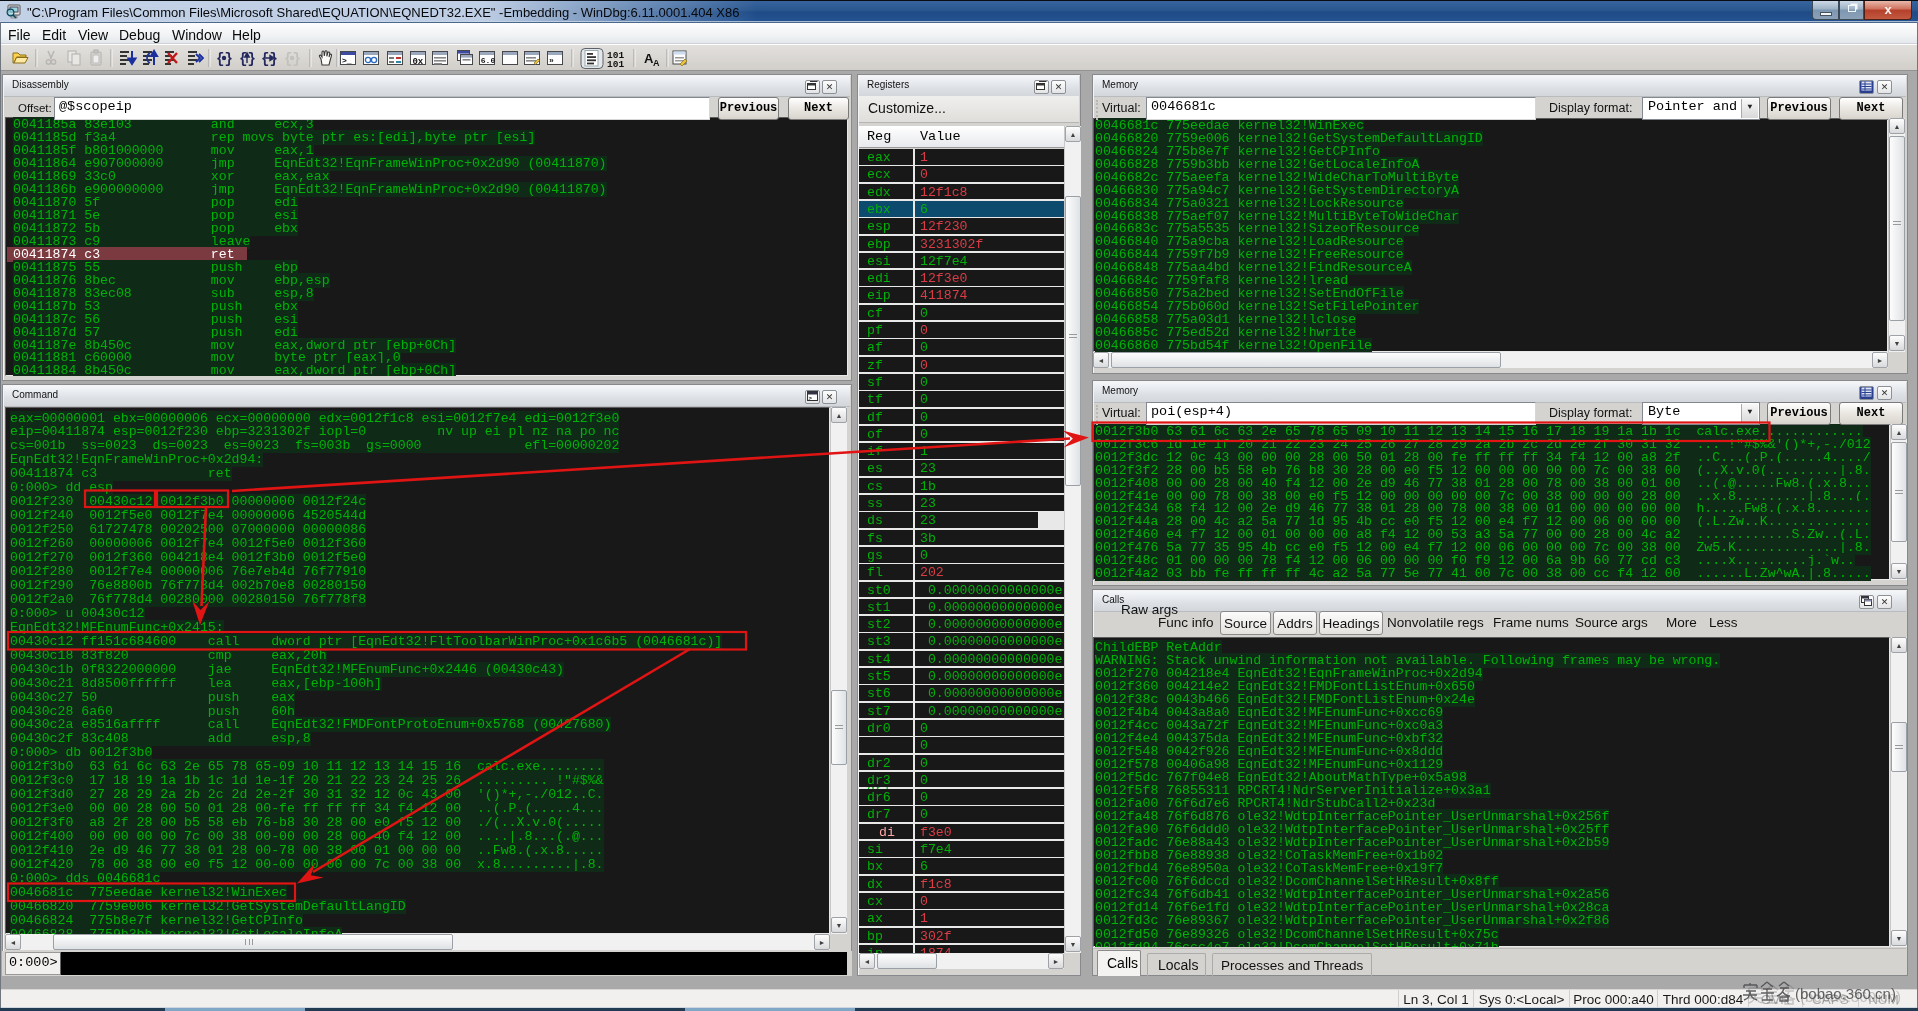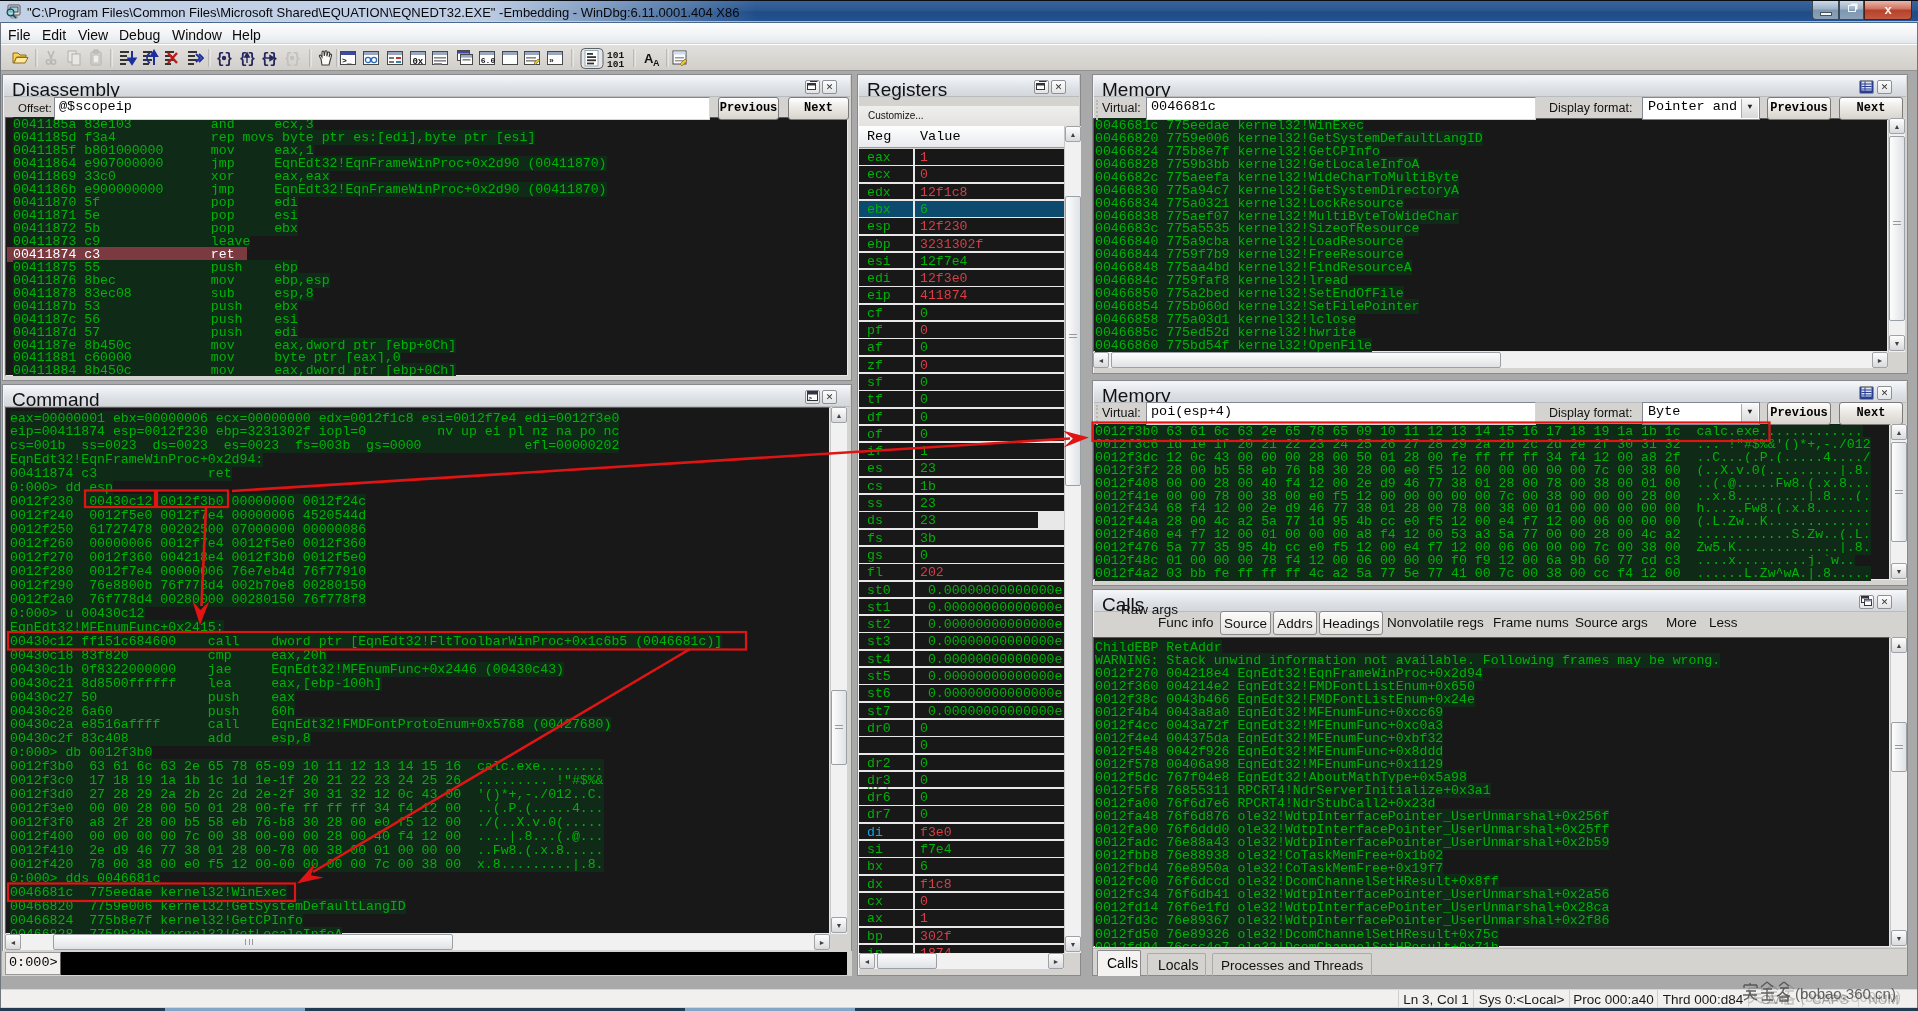--- a/index.html
+++ b/index.html
@@ -1,20 +1,20 @@
 <!DOCTYPE html>
 <html><head><meta charset="utf-8"><style>
 *{margin:0;padding:0;box-sizing:border-box;}
 html,body{width:1918px;height:1011px;overflow:hidden;background:#a9a9a9;font-family:"Liberation Sans",sans-serif;}
 .abs{position:absolute;}
 .mono{position:absolute;font-family:"Liberation Mono",monospace;font-size:13.2px;color:#00b107;white-space:pre;z-index:5;}
 .mono span{background:#0f2b18;}
 .mono span.hl{background:#7b3a40;color:#fff;}
 .panel{position:absolute;background:#d5d3cf;border:1px solid #88898c;box-shadow:inset 1px 1px 0 #f4f4f4;}
-.ptitle{position:absolute;left:1px;top:1px;right:1px;height:21px;background:linear-gradient(180deg,#f4f6f9,#dde1e6 60%,#d3d7dc);color:#111;font-size:19px;padding:3px 0 0 8px;border-bottom:1px solid #b9bcbf;}
+.ptitle{position:absolute;left:1px;top:1px;right:1px;height:21px;background:linear-gradient(180deg,#f4f6f9,#dde1e6 60%,#d3d7dc);color:#111;font-size:10px;padding:3px 0 0 8px;border-bottom:1px solid #b9bcbf;}
 .blackbox{position:absolute;background:#181818;border-top:1px solid #5c5c5c;border-left:1px solid #5c5c5c;border-right:1px solid #e8e8e8;border-bottom:1px solid #e8e8e8;z-index:4;}
 .tbtn{position:absolute;width:15px;height:14px;background:linear-gradient(#fdfdfd,#e3e4e6);border:1px solid #8d9094;border-radius:2px;font-size:9px;line-height:12px;text-align:center;color:#333;z-index:6;}
 .btn{position:absolute;background:linear-gradient(#ffffff,#ece9e4 45%,#d8d4cd);border:1px solid #7a7a7a;border-radius:3px;font-family:"Liberation Mono",monospace;font-weight:bold;font-size:12px;color:#000;text-align:center;z-index:6;}
 .inp{position:absolute;background:#fff;border:1px solid #828790;border-right-color:#d7d7d7;border-bottom-color:#d7d7d7;font-family:"Liberation Mono",monospace;font-size:13.5px;color:#000;padding:1px 0 0 4px;z-index:6;}
 .lbl{position:absolute;font-size:12.5px;color:#111;z-index:6;}
 .crow{position:absolute;background:#d5d3cf;z-index:5;}
 .combo{position:absolute;background:#fff;border:1px solid #828790;font-family:"Liberation Mono",monospace;font-size:13.5px;padding:1px 0 0 5px;z-index:6;}
 .combo .da{position:absolute;right:1px;top:1px;bottom:1px;width:17px;background:linear-gradient(#f8f8f8,#d9d9d9);border-left:1px solid #aaa;font-size:8px;line-height:16px;text-align:center;color:#222;}
 .vsb{position:absolute;width:17px;background:#f1f1f1;border-left:1px solid #c8c8c8;z-index:6;}
 .hsb{position:absolute;height:16px;background:#f1f1f1;z-index:6;}
@@ -326,21 +326,21 @@
 </div>
 <div class="panel" style="left:857px;top:74px;width:224px;height:902px;">
 <div class="ptitle">Registers</div>
 <div class="tbtn" style="right:31px;top:5px;"><svg width="11" height="10">
         <rect x="0.5" y="2.5" width="8" height="6" fill="#fff" stroke="#333"></rect>
         <rect x="0.5" y="2.5" width="8" height="2" fill="#333"></rect>
         <line x1="3" y1="0.5" x2="10.5" y2="0.5" stroke="#333"></line>
       </svg></div>
 <div class="tbtn" style="right:14px;top:5px;">✕</div>
 </div>
-<div class="abs" style="left:859px;top:106px;width:220px;height:27px;background:linear-gradient(#efefed,#e0dedb);border-bottom:1px solid #b5b5b5;font-size:10px;color:#111;padding:4px 0 0 9px;z-index:5;">Customize...</div>
+<div class="abs" style="left:859px;top:96px;width:220px;height:27px;background:linear-gradient(#efefed,#e0dedb);border-bottom:1px solid #b5b5b5;font-size:14px;color:#111;padding:4px 0 0 9px;z-index:5;">Customize...</div>
 <div class="abs" style="left:859px;top:126px;width:205px;height:22px;background:linear-gradient(#ffffff,#e7e9ec);border-bottom:1px solid #9a9a9a;z-index:5;font-family:'Liberation Mono',monospace;font-size:13.5px;color:#000;">
     <span style="position:absolute;left:8px;top:3px;">Reg</span>
     <span style="position:absolute;left:61px;top:3px;">Value</span>
   </div>
 <div class="abs" style="left:859px;top:149px;width:205px;height:804px;overflow:hidden;background:#e8e8e8;z-index:5;font-family:'Liberation Mono',monospace;font-size:13.2px;">
     <div style="position:absolute;left:0;top:0.0px;width:205px;height:15.7px;background:#181818;">
       <span style="position:absolute;left:8px;top:1px;color:#00b107;">eax</span>
       <span style="position:absolute;left:61px;top:1px;color:#dc3c46;white-space:pre;">1</span>
     </div>
     <div style="position:absolute;left:0;top:17.3px;width:205px;height:15.7px;background:#181818;">
@@ -489,21 +489,21 @@
     </div>
     <div style="position:absolute;left:0;top:640.1px;width:205px;height:15.7px;background:#181818;">
       <span style="position:absolute;left:8px;top:1px;color:#00b107;">dr6</span>
       <span style="position:absolute;left:61px;top:1px;color:#00b107;white-space:pre;">0</span>
     </div>
     <div style="position:absolute;left:0;top:657.4px;width:205px;height:15.7px;background:#181818;">
       <span style="position:absolute;left:8px;top:1px;color:#00b107;">dr7</span>
       <span style="position:absolute;left:61px;top:1px;color:#00b107;white-space:pre;">0</span>
     </div>
     <div style="position:absolute;left:0;top:674.7px;width:205px;height:15.7px;background:#181818;">
-      <span style="position:absolute;left:8px;top:1px;color:#0ea5e9;">di</span>
+      <span style="position:absolute;left:20px;top:1px;color:#fca5a5;">di</span>
       <span style="position:absolute;left:61px;top:1px;color:#dc3c46;white-space:pre;">f3e0</span>
     </div>
     <div style="position:absolute;left:0;top:692.0px;width:205px;height:15.7px;background:#181818;">
       <span style="position:absolute;left:8px;top:1px;color:#00b107;">si</span>
       <span style="position:absolute;left:61px;top:1px;color:#00b107;white-space:pre;">f7e4</span>
     </div>
     <div style="position:absolute;left:0;top:709.3px;width:205px;height:15.7px;background:#181818;">
       <span style="position:absolute;left:8px;top:1px;color:#00b107;">bx</span>
       <span style="position:absolute;left:61px;top:1px;color:#00b107;white-space:pre;">6</span>
     </div>

